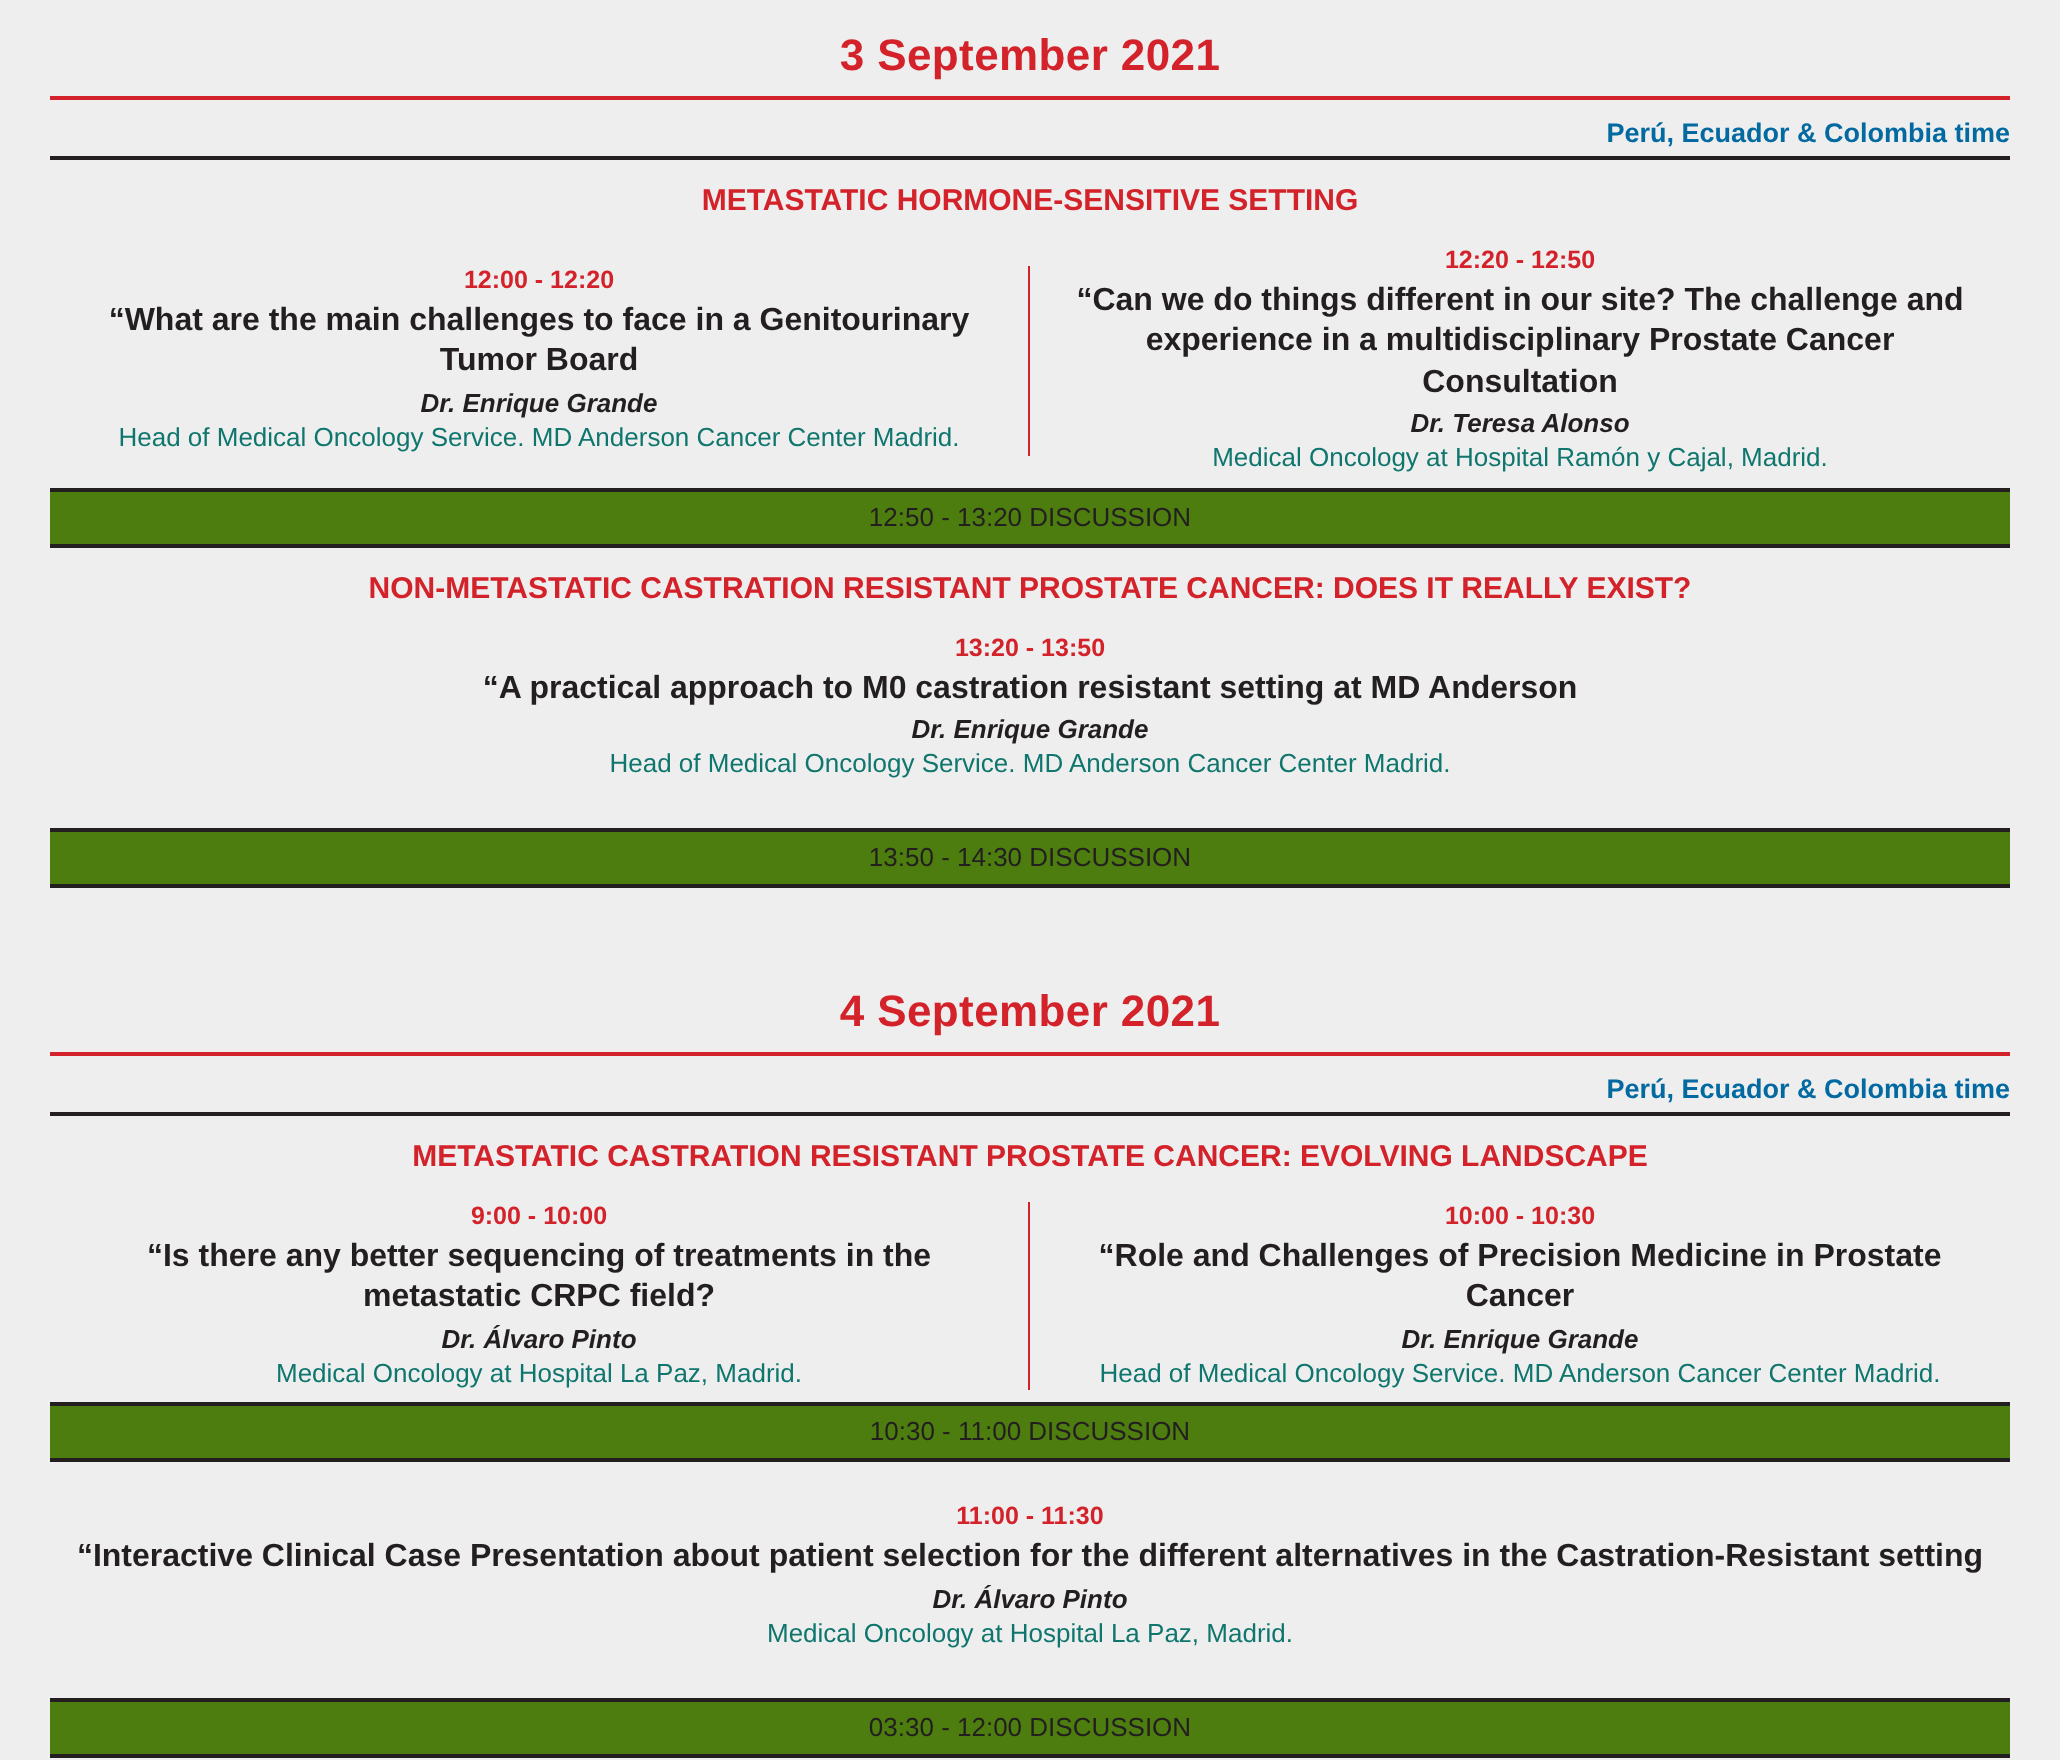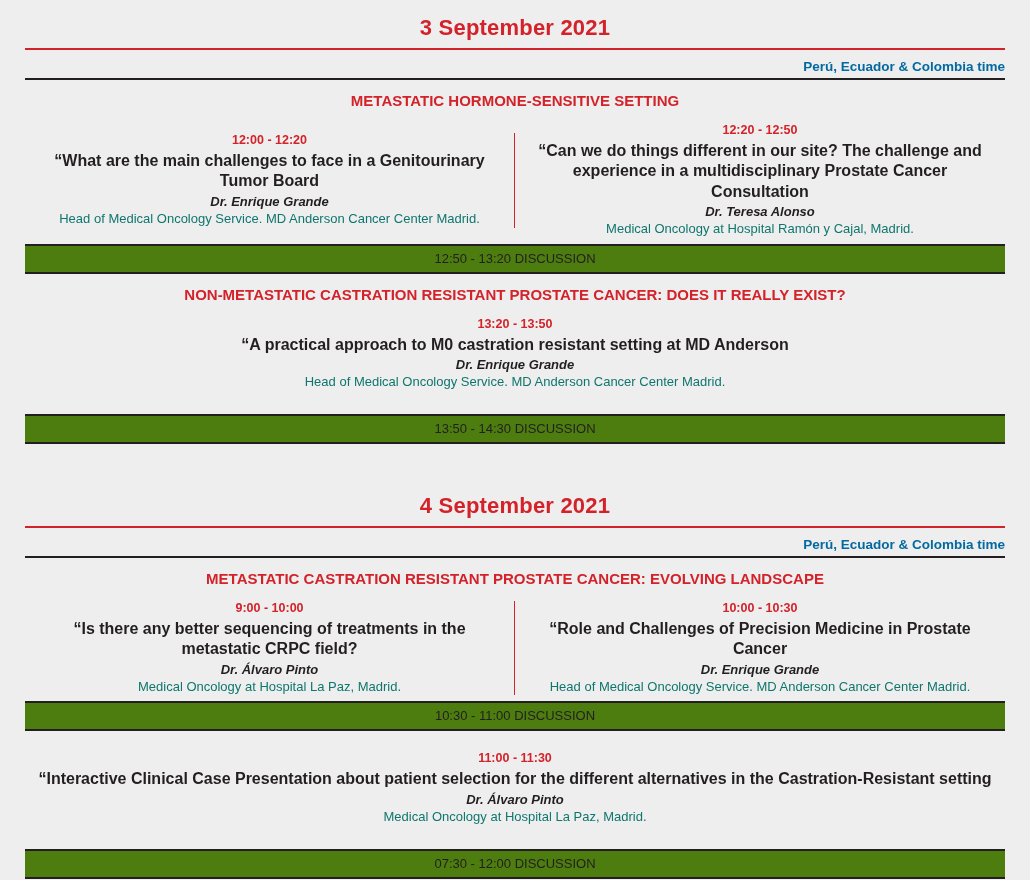--- a/index.html
+++ b/index.html
@@ -236,21 +236,21 @@
 
       <div>
         <div class="gap-md"></div>
         <div class="one-col">
           <div class="slot-time">11:00 - 11:30</div>
           <div class="talk-title">“Interactive Clinical Case Presentation about patient selection for the different alternatives in the Castration-Resistant setting</div>
           <div class="speaker">Dr. Álvaro Pinto</div>
           <div class="affil">Medical Oncology at Hospital La Paz, Madrid.</div>
         </div>
         <div class="rule-black"></div>
-        <div class="discussion">07:30 - 12:00 DISCUSSION</div>
+        <div class="discussion">03:30 - 12:00 DISCUSSION</div>
       </div>
     </div>
 
     <div class="cta-wrap">
       <div class="cta">
         <span class="cta-label">INSCRÍBETE YA</span>
         <span class="spark">✱</span>
         <svg class="cursor" viewBox="0 0 26 34">
           <polygon points="2,1 2,26 8,20 12,31 17,29 13,18 22,18" fill="#d8d8d8" stroke="#222222" stroke-width="1.6" stroke-linejoin="round"></polygon>
         </svg>

